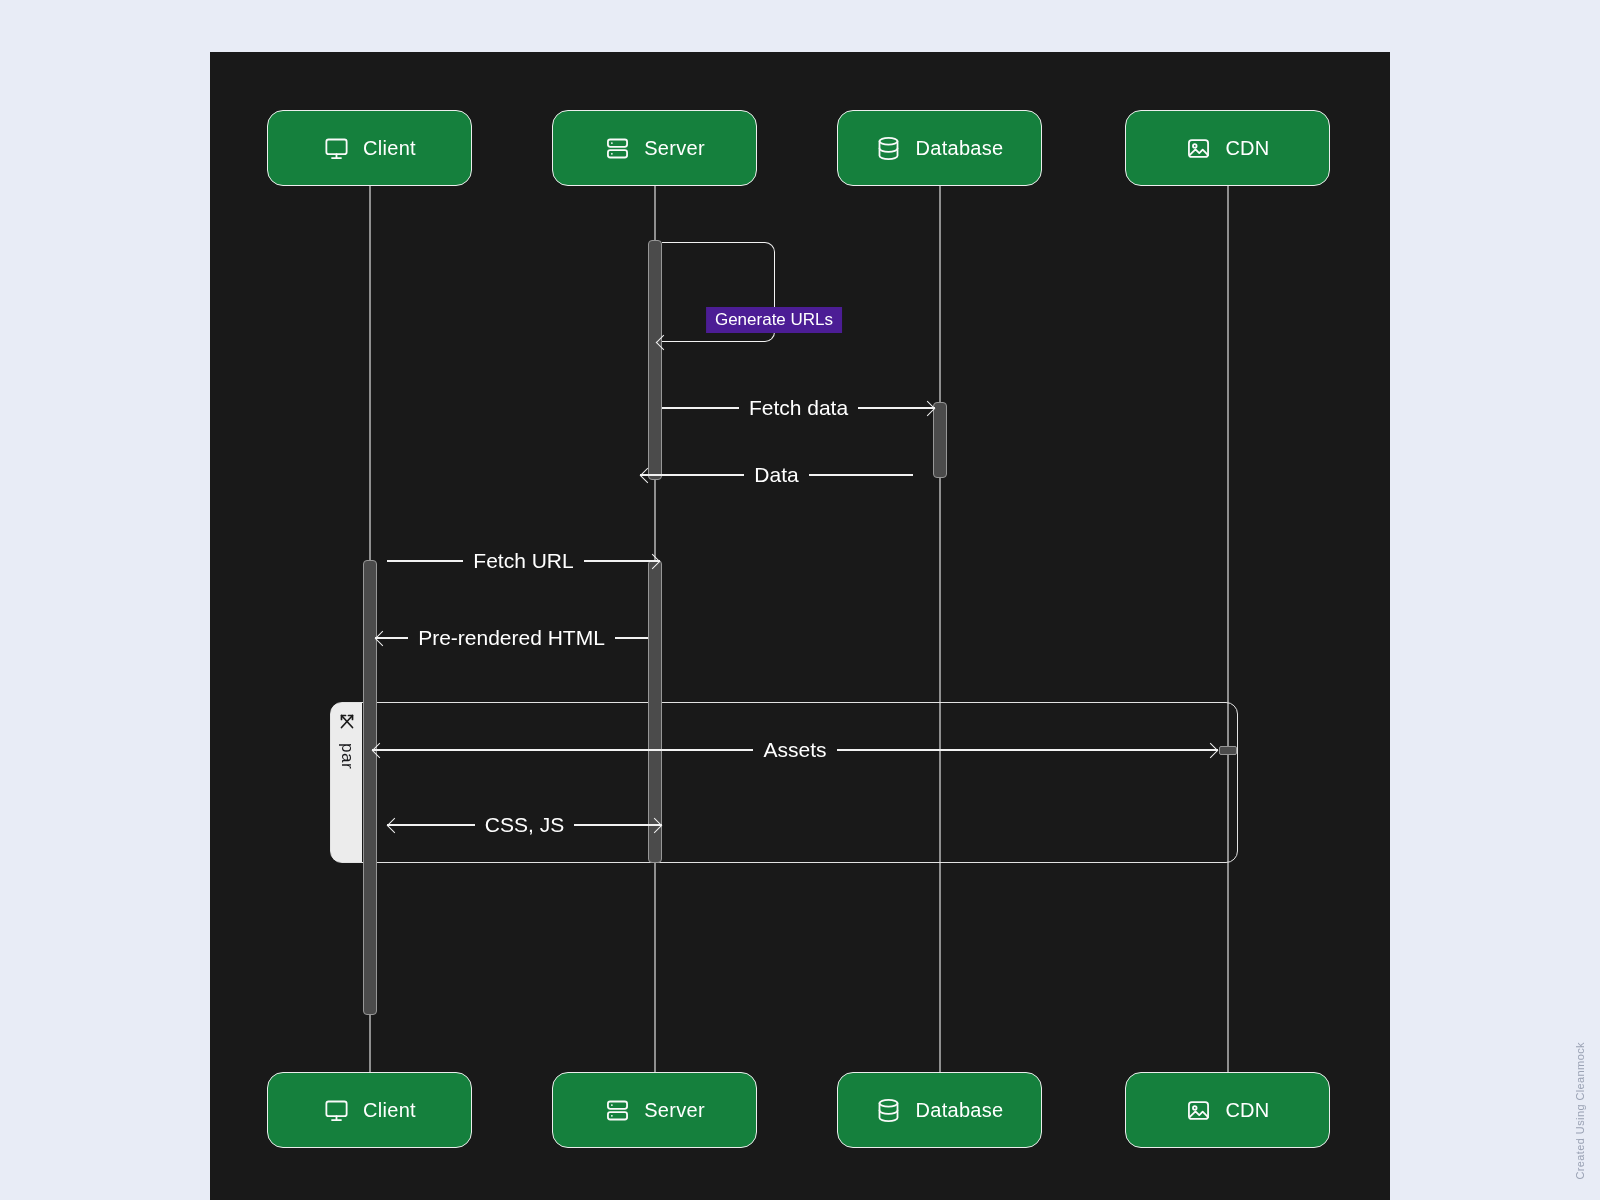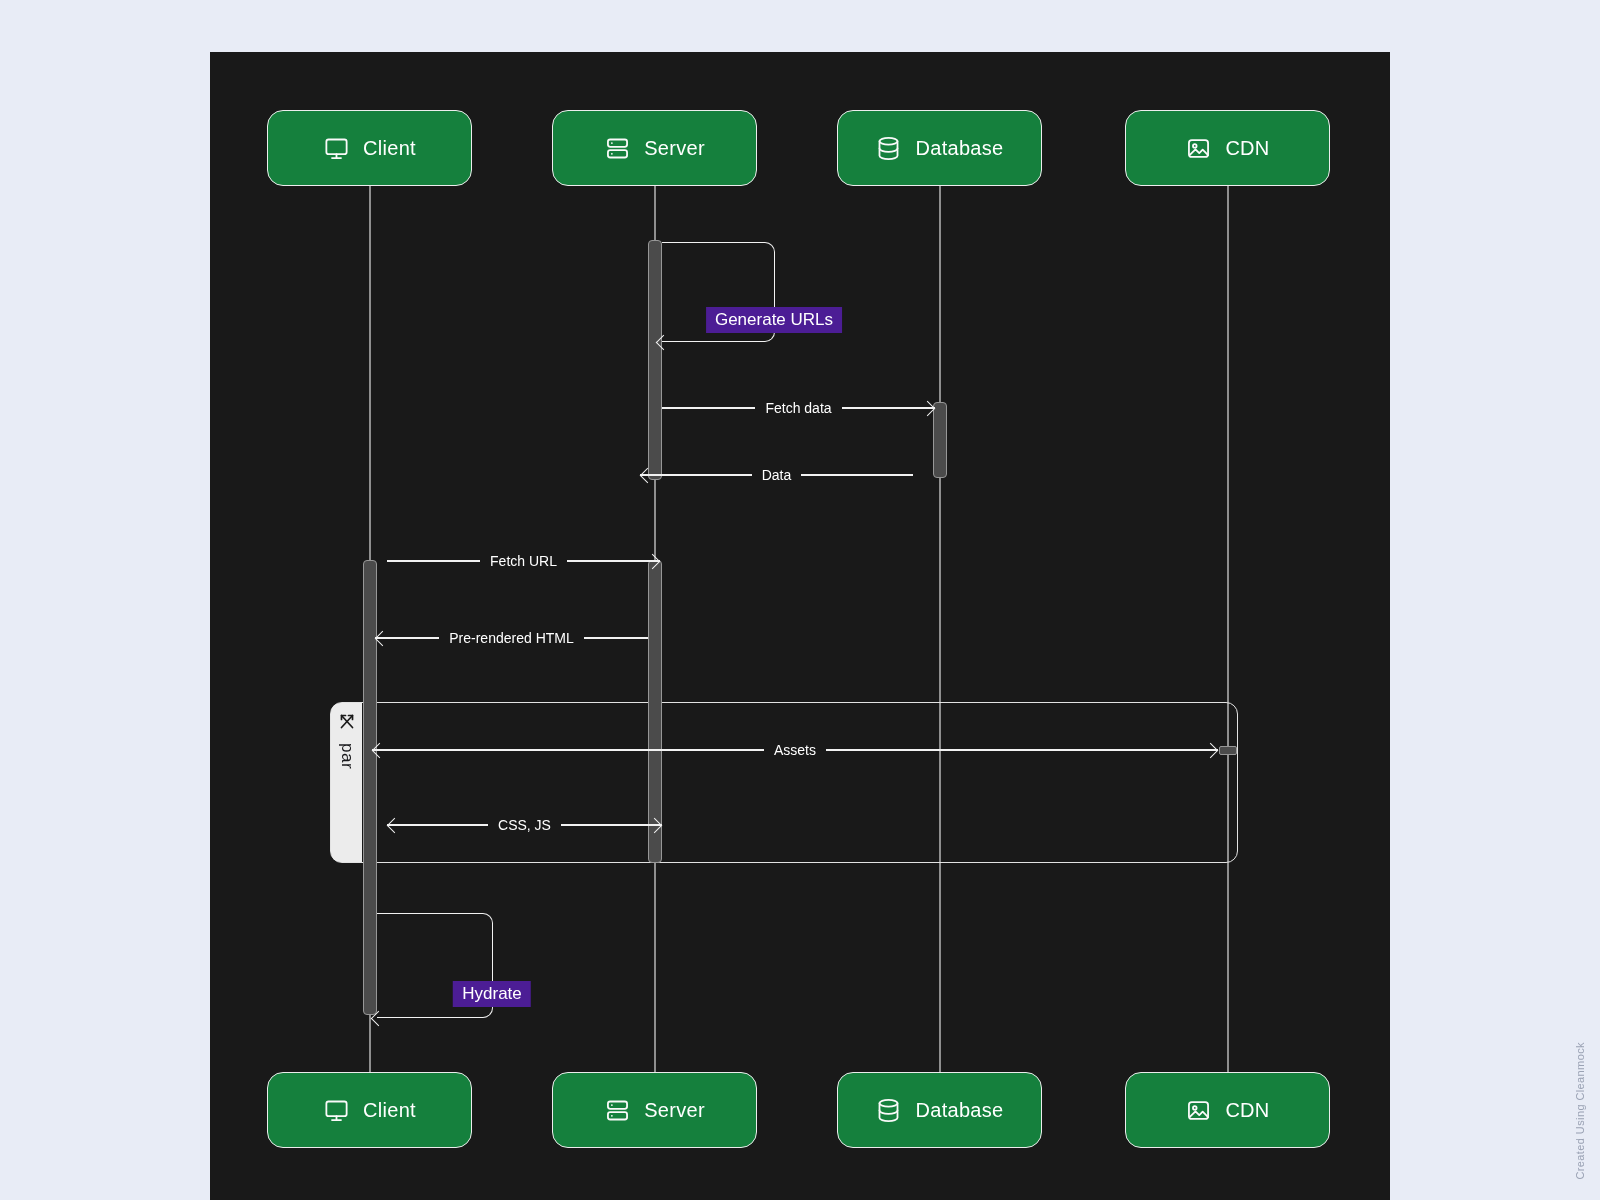--- a/index.html
+++ b/index.html
@@ -23,21 +23,21 @@
   .actor .name{color:#ffffff;font-size:20px;letter-spacing:.3px;}
   .actor svg{display:block;}
   
   .act{
     position:absolute;width:14px;box-sizing:border-box;
     background:#4b4b4b;border:1.5px solid #979797;border-radius:4px;z-index:3;
   }
   
   .msg{position:absolute;display:flex;align-items:center;height:24px;z-index:4;color:#fff;}
   .msg .ln{flex:1;height:1.8px;background:#f2f2f2;}
-  .msg .lbl{font-size:14px;padding:0 10px;white-space:nowrap;}
+  .msg .lbl{font-size:21px;padding:0 10px;white-space:nowrap;}
   .chev{width:11px;height:11px;flex:none;box-sizing:border-box;}
   .chev.r{border-top:1.8px solid #f2f2f2;border-right:1.8px solid #f2f2f2;transform:rotate(45deg);margin-left:-13px;}
   .chev.l{border-top:1.8px solid #f2f2f2;border-left:1.8px solid #f2f2f2;transform:rotate(-45deg);margin-right:-13px;}
   
   .loop{
     position:absolute;border:1.8px solid #f2f2f2;border-left:none;
     border-radius:0 10px 10px 0;z-index:4;box-sizing:border-box;
   }
   .loop .chevl{
     position:absolute;left:-4px;bottom:-6.5px;width:11px;height:11px;box-sizing:border-box;
@@ -140,24 +140,20 @@
     </div>
 
     <div class="msg" style="left:179px;top:761px;width:271px">
       <span class="chev l"></span>
       <span class="ln"></span>
       <span class="lbl">CSS, JS</span>
       <span class="ln"></span>
       <span class="chev r"></span>
     </div>
 
-    <div class="loop" style="left:167px;top:861px;width:116px;height:105px">
-      <span class="chevl"></span>
-      <span class="lbl">Hydrate</span>
-    </div>
 
     <div class="actor" style="left:57px;top:58px">
       <svg width="27" height="27" viewBox="0 0 24 24" fill="none" stroke="#fafafa" stroke-width="1.6" stroke-linecap="round" stroke-linejoin="round">
         <rect x="3" y="4" width="18" height="13" rx="2"></rect>
           <path d="M12 17v3.5"></path>
           <path d="M8 20.5h8"></path>
       </svg>
       <span class="name">Client</span>
     </div>
     <div class="actor" style="left:342px;top:58px">

